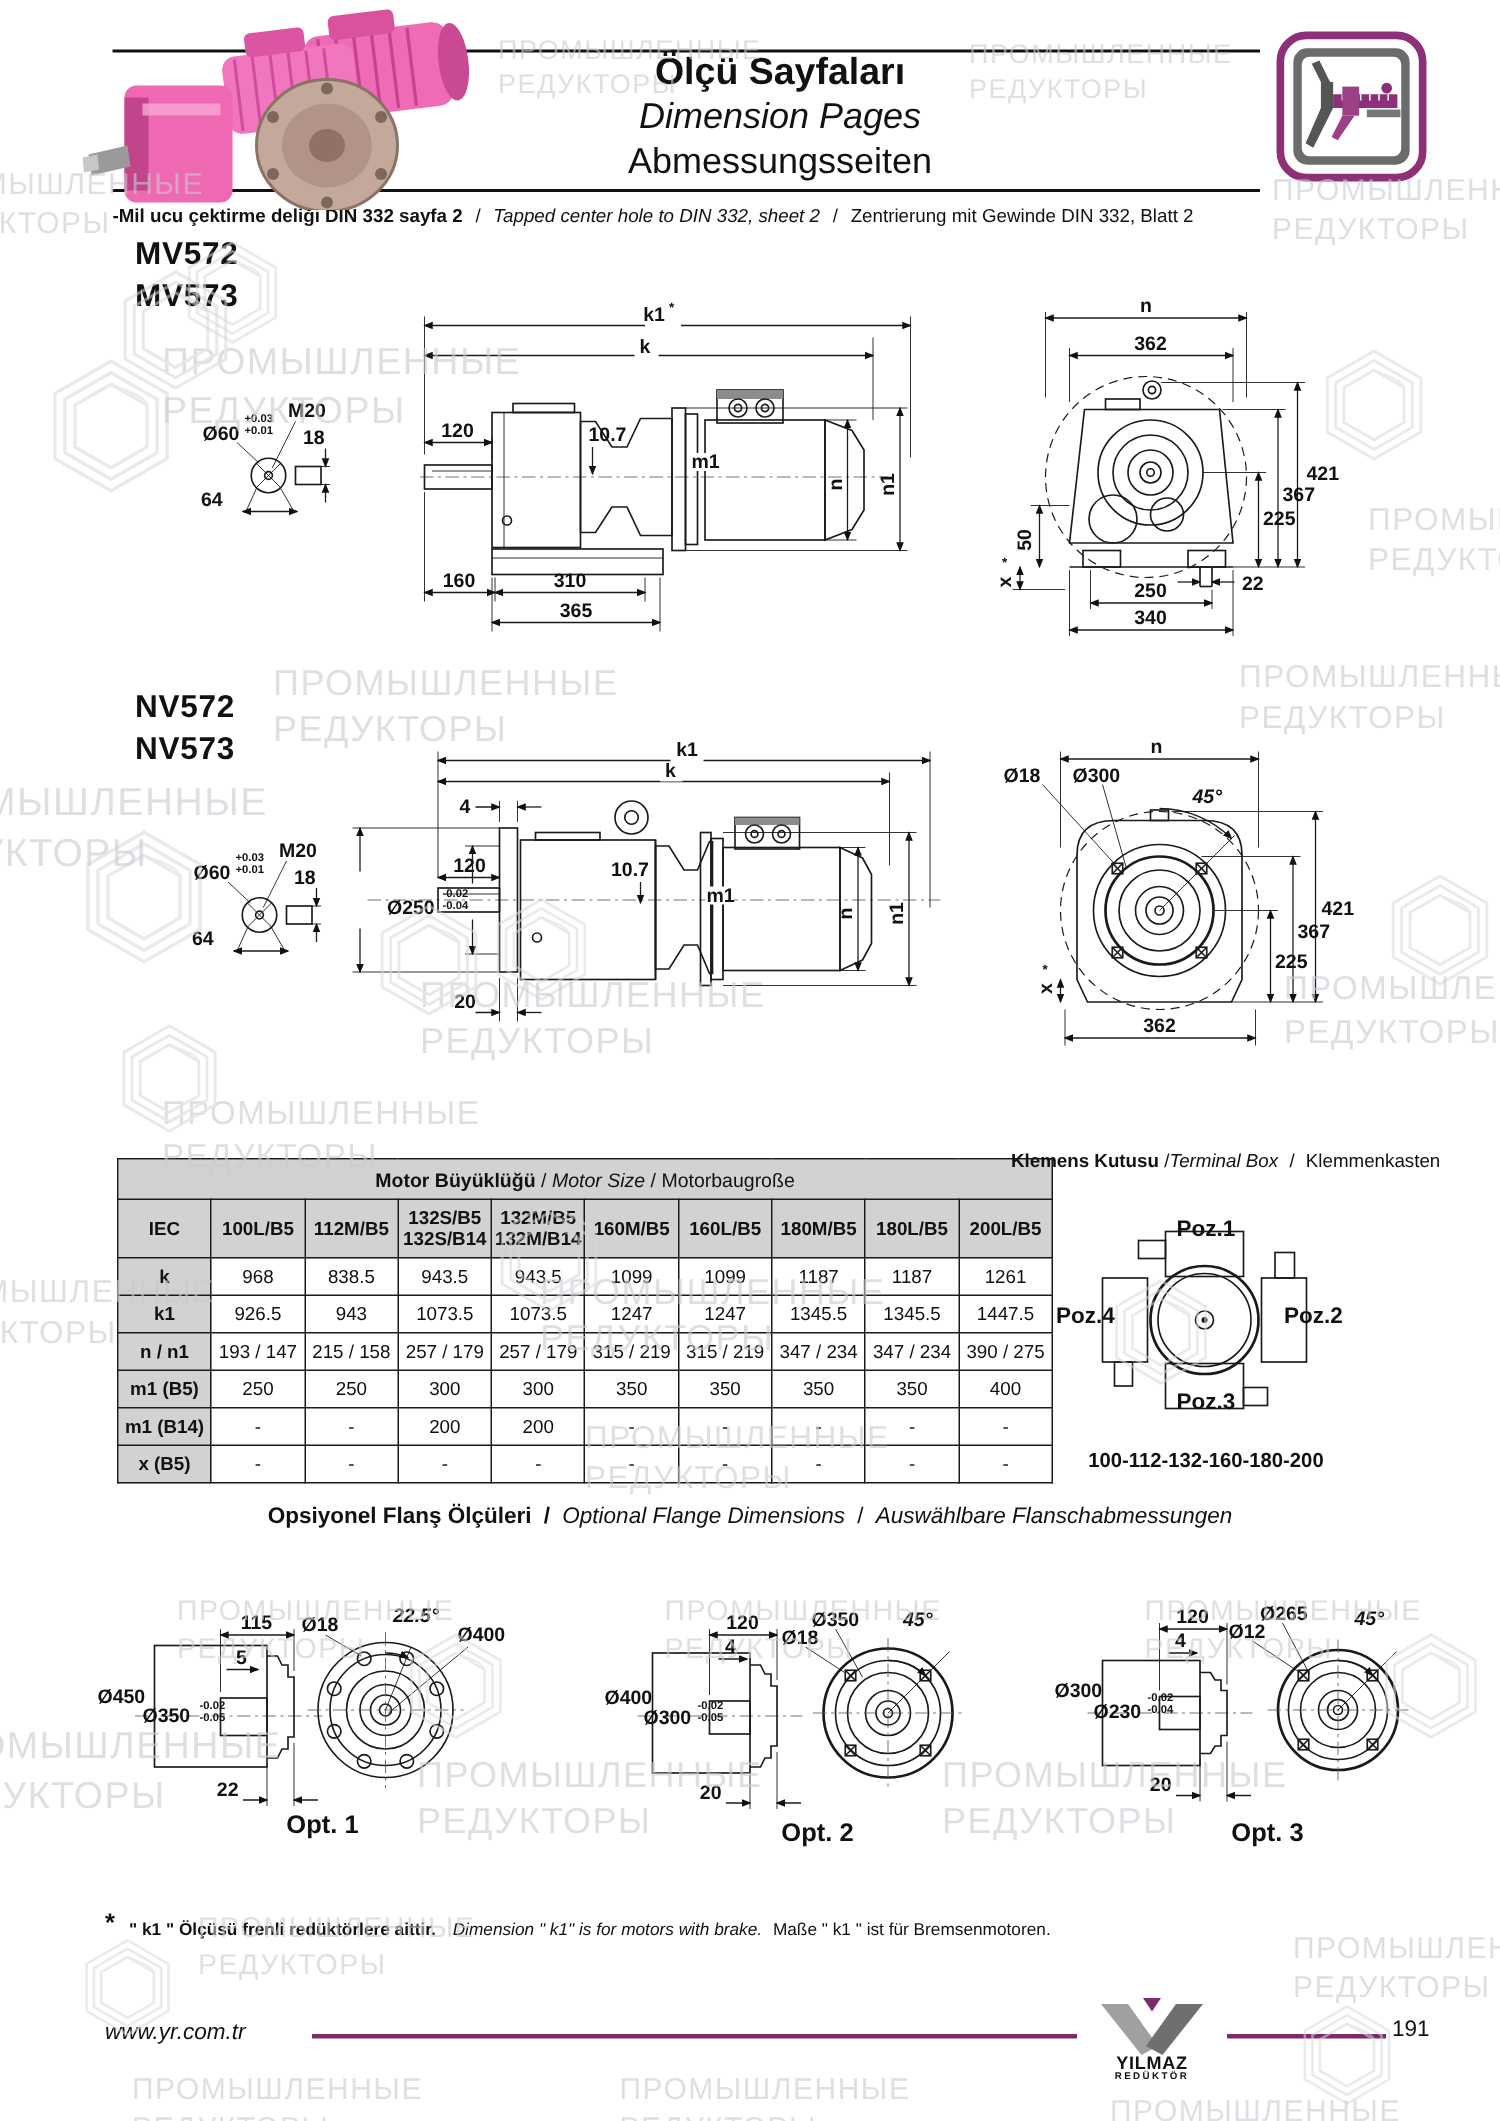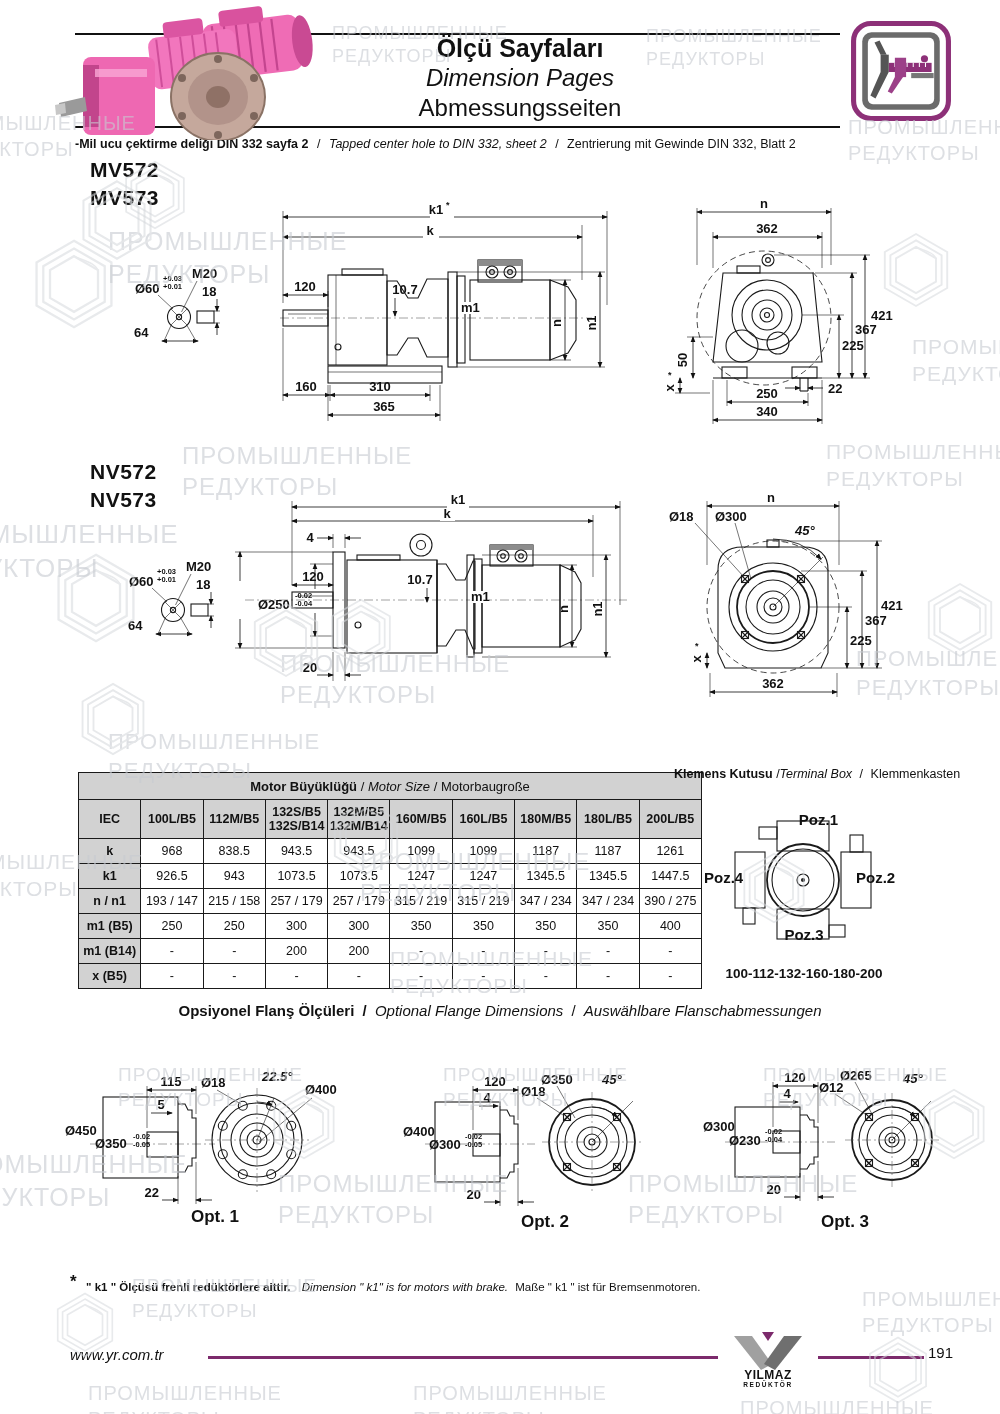--- a/index.html
+++ b/index.html
@@ -597,21 +597,21 @@
     <rect class="ln" x="116" y="120" width="16" height="12"></rect>
     <rect class="ln" x="22" y="47" width="30" height="56"></rect>
     <rect class="ln" x="30" y="103" width="12" height="16"></rect>
     <rect class="ln" x="128" y="47" width="30" height="56"></rect>
     <rect class="ln" x="137" y="30" width="13" height="17"></rect>
     <circle class="tk" cx="90" cy="75" r="36" fill="#fff"></circle>
     <circle class="ln" cx="90" cy="75" r="31" fill="url(#xh)"></circle>
     <circle class="ln" cx="90" cy="75" r="6" fill="#fff"></circle>
     <circle cx="90" cy="75" r="2" fill="#111"></circle>
   </svg>
-  <div class="poz" style="left:770px;top:811px;width:68px;text-align:right">Poz.1</div>
+  <div class="poz" style="left:770px;top:811px;width:68px;text-align:center">Poz.1</div>
   <div class="poz" style="left:856px;top:869px">Poz.2</div>
   <div class="poz" style="left:770px;top:926px;width:68px;text-align:center">Poz.3</div>
   <div class="poz" style="left:704px;top:869px">Poz.4</div>
   <div class="abs b" style="left:704px;top:966px;width:200px;text-align:center;font-size:13.5px">100-112-132-160-180-200</div>
 
   <div class="flg-title">
     <span class="b">Opsiyonel Flanş Ölçüleri</span>
     <span class="b" style="margin:0 4px">/</span>
     <span class="i">Optional Flange Dimensions</span>
     <span style="margin:0 4px">/</span>

